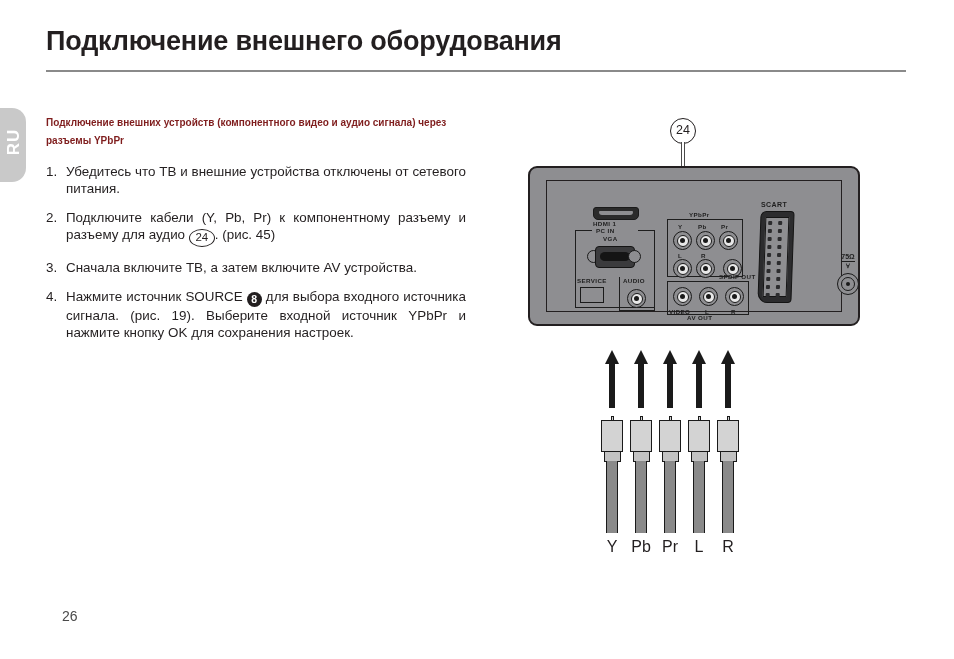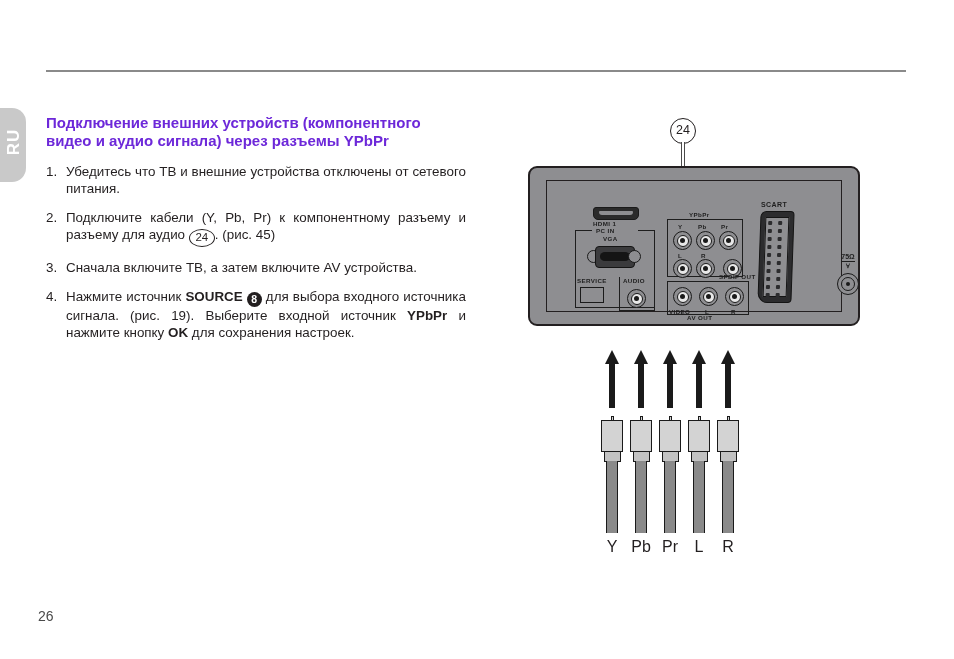--- a/index.html
+++ b/index.html
@@ -35,46 +35,46 @@
     white-space:nowrap;
   }
   .title-rule{
     position:absolute;left:46px;top:70px;width:860px;height:2px;
     background:#8a8a8a;
   }
 
   
   .left-col{position:absolute;left:46px;top:114px;width:420px;}
   .section-head{
-    font-size:15px;font-weight:bold;line-height:17.5px;
-    color:#6d28d9;margin:0 0 14px 0;
+    font-size:10px;font-weight:bold;line-height:17.5px;
+    color:#7f1d1d;margin:0 0 14px 0;
   }
   ol.steps{margin:0;padding:0;list-style:none;}
   ol.steps li{
     position:relative;padding-left:20px;margin-bottom:12px;
     font-size:13.4px;line-height:17px;color:#231f20;
     text-align:justify;
   }
   ol.steps li .num{position:absolute;left:0;top:0;}
-  ol.steps li b{font-weight:bold;}
+  ol.steps li b{font-weight:normal;}
 
   .badge-filled{
     display:inline-block;width:15px;height:15px;border-radius:50%;
     background:#231f20;color:#fff;font-size:10.5px;font-weight:bold;
     text-align:center;line-height:15px;vertical-align:-2px;
   }
   .badge-outline{
     display:inline-block;min-width:20px;height:16px;padding:0 2px;
     border:1.4px solid #231f20;border-radius:50%;
     font-size:11.5px;text-align:center;line-height:15px;vertical-align:-2px;
   }
 
   
   .page-num{
-    position:absolute;left:38px;top:608px;font-size:14px;color:#4a4a4a;
+    position:absolute;left:62px;top:608px;font-size:14px;color:#4a4a4a;
   }
 
   
   .figure{position:absolute;left:520px;top:118px;width:400px;height:470px;}
 
   
   .callout{position:absolute;left:150px;top:0px;}
   .callout .ring{
     width:24px;height:24px;border:1.6px solid #231f20;border-radius:50%;
     font-size:12.5px;line-height:22px;text-align:center;color:#231f20;
@@ -257,20 +257,21 @@
 </style>
 </head>
 <body>
 
 <div class="page">
 
   <div class="ru-tab">
     <span>RU</span>
   </div>
 
+  <div class="page-title">Подключение внешнего оборудования</div>
   <div class="title-rule"></div>
 
   <div class="left-col">
 
     <div class="section-head">Подключение внешних устройств (компонентного видео и аудио сигнала) через разъемы YPbPr</div>
 
     <ol class="steps">
 
       <li>
         <span class="num">1.</span>

